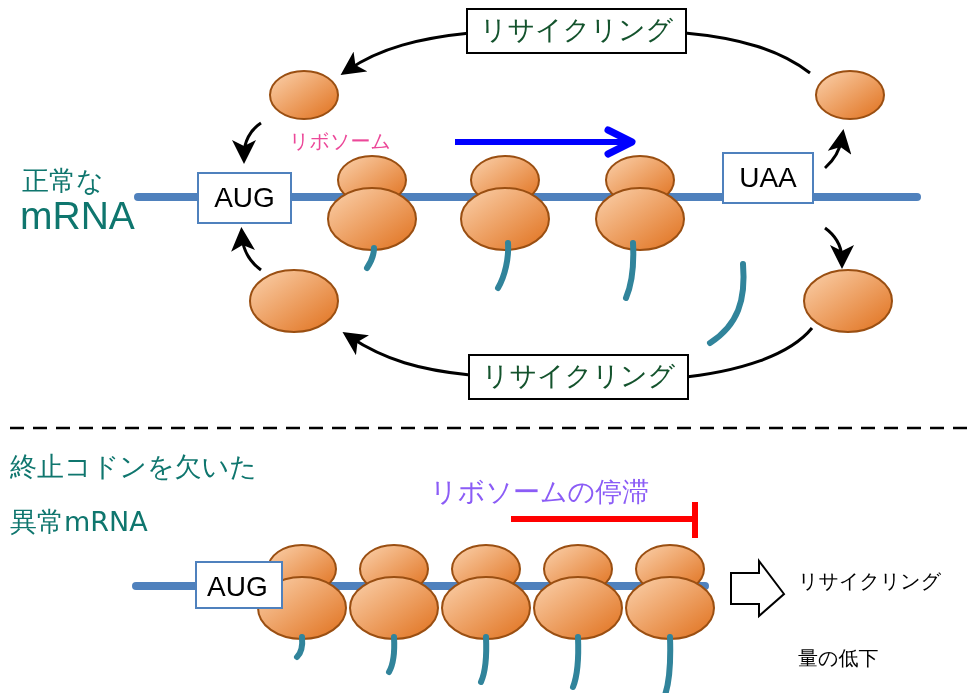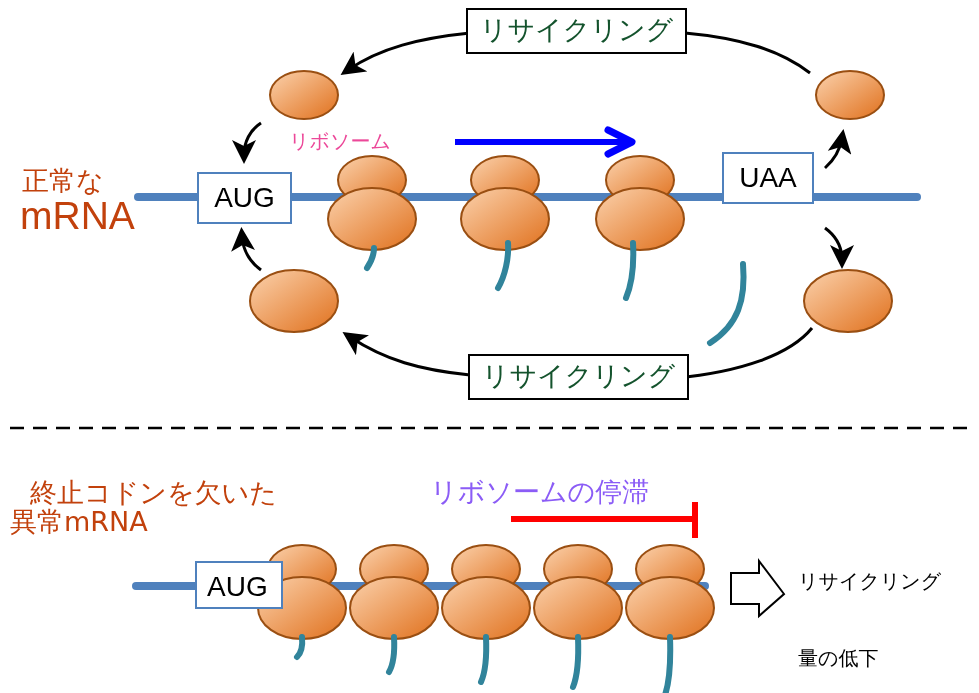--- a/index.html
+++ b/index.html
@@ -1,19 +1,19 @@
 <!DOCTYPE html>
 <html><head>
 <meta charset="utf-8">
 <style>
   html,body{margin:0;padding:0;background:#fff;}
   body{width:979px;height:693px;position:relative;overflow:hidden;font-family:"DejaVu Sans","Liberation Sans",sans-serif;}
   svg{position:absolute;left:0;top:0;}
   .lbl{position:absolute;white-space:nowrap;}
-  .blue-lbl{color:#c2410c;font-size:27px;line-height:34px;}
+  .blue-lbl{color:#0f766e;font-size:27px;line-height:34px;}
   .box{position:absolute;background:#fff;border:2px solid #000;font-size:27px;color:#14532d;text-align:center;line-height:40px;}
   .codon{position:absolute;background:#fff;border:2.5px solid #4f81bd;font-family:"Liberation Sans",sans-serif;font-size:28px;color:#000;text-align:center;}
 </style>
 </head>
 <body>
 
 <svg width="979" height="693" viewBox="0 0 979 693">
   <defs>
     <linearGradient id="rg" x1="0" y1="0" x2="1" y2="1">
       <stop offset="0" stop-color="#fbd2ad"></stop>
@@ -115,19 +115,19 @@
 
 <div class="codon" style="left:197px;top:172px;width:91px;height:48px;line-height:48px;">AUG</div>
 <div class="codon" style="left:722px;top:152px;width:88px;height:48px;line-height:48px;">UAA</div>
 <div class="codon" style="left:195px;top:561px;width:88px;height:48px;line-height:48px;text-align:left;padding-left:10px;box-sizing:border-box;overflow:hidden;">AUG</div>
 
 <div class="lbl blue-lbl" style="left:22px;top:164px;">正常な</div>
 <div class="lbl blue-lbl" style="left:20px;top:199px;font-family:'Liberation Sans',sans-serif;font-size:39px;">mRNA</div>
 
 <div class="lbl" style="left:289px;top:124px;color:#ec4899;font-size:20px;line-height:34px;">リボソーム</div>
 
-<div class="lbl blue-lbl" style="left:10px;top:476px;margin-left:20px;">終止コドンを欠いた</div>
+<div class="lbl blue-lbl" style="left:10px;top:450px;">終止コドンを欠いた</div>
 <div class="lbl blue-lbl" style="left:10px;top:505px;text-align:center;">異常mRNA</div>
 
 <div class="lbl" style="left:430px;top:475px;color:#8b5cf6;font-size:27px;line-height:34px;">リボソームの停滞</div>
 
 <div class="lbl" style="left:798px;top:568px;font-size:20px;line-height:26px;">リサイクリング</div>
 <div class="lbl" style="left:798px;top:597px;font-size:20px;line-height:26px;margin-top:48px;">量の低下</div>
 
 </body></html>

